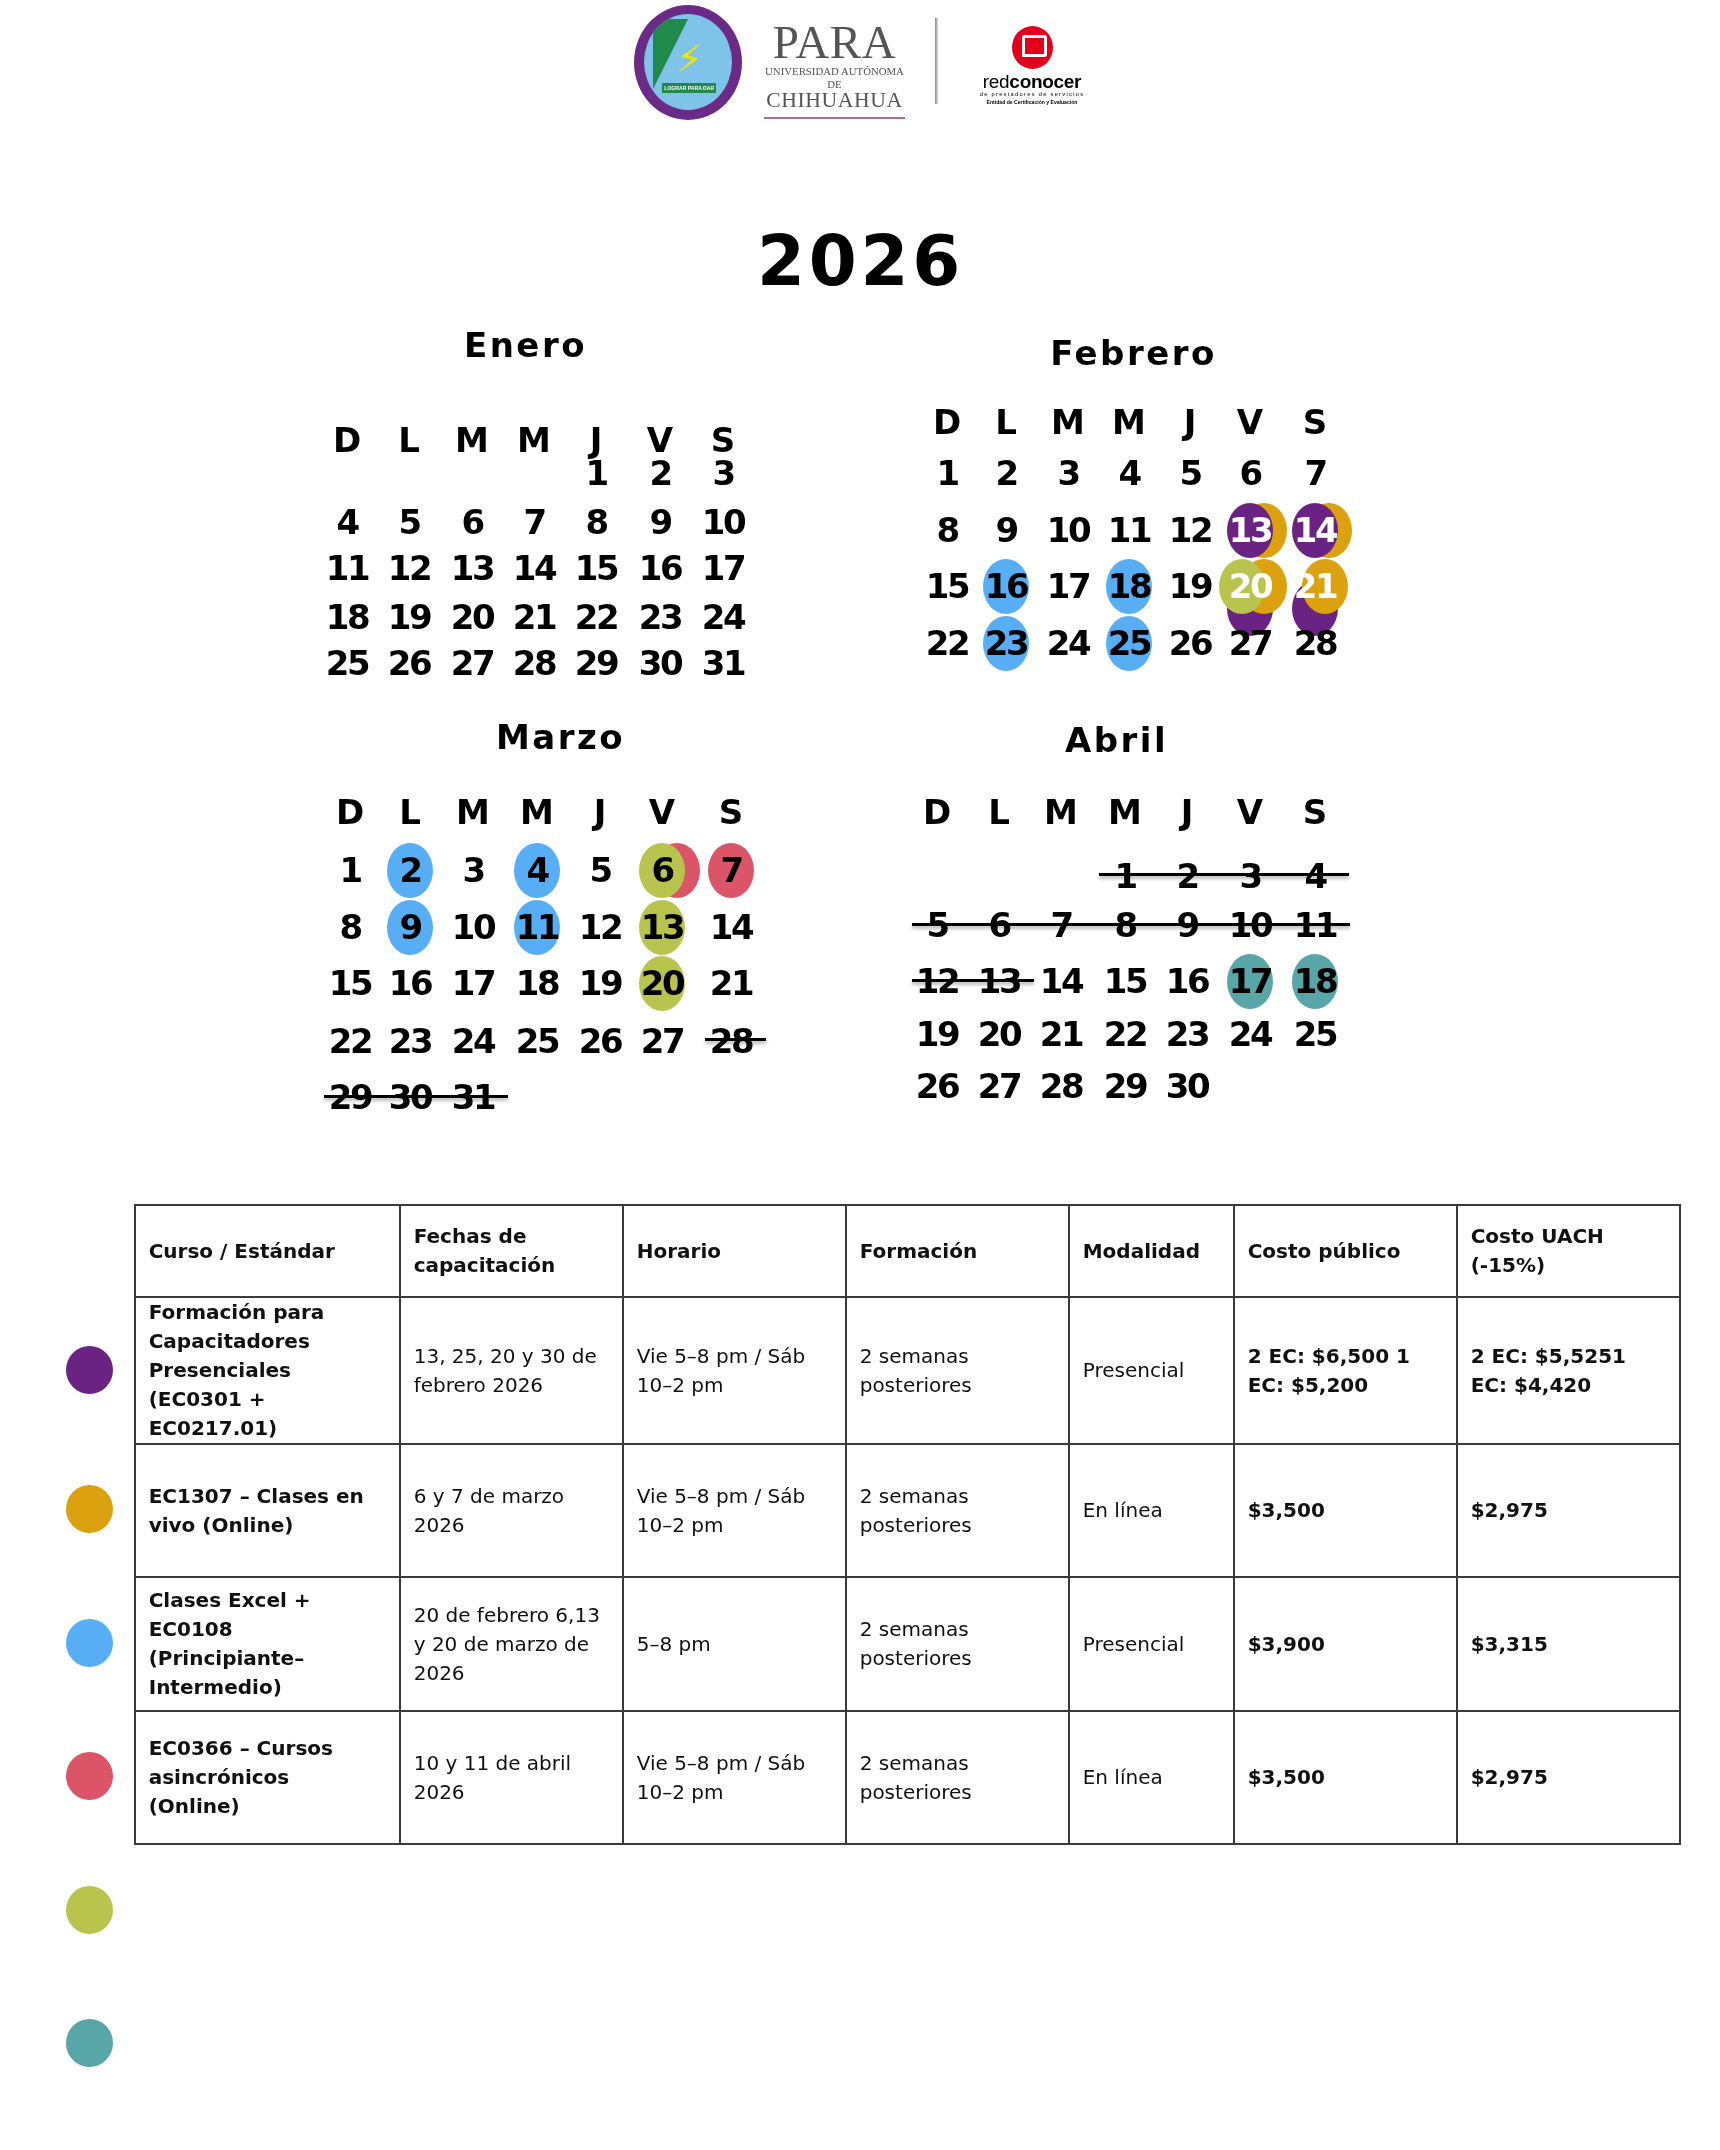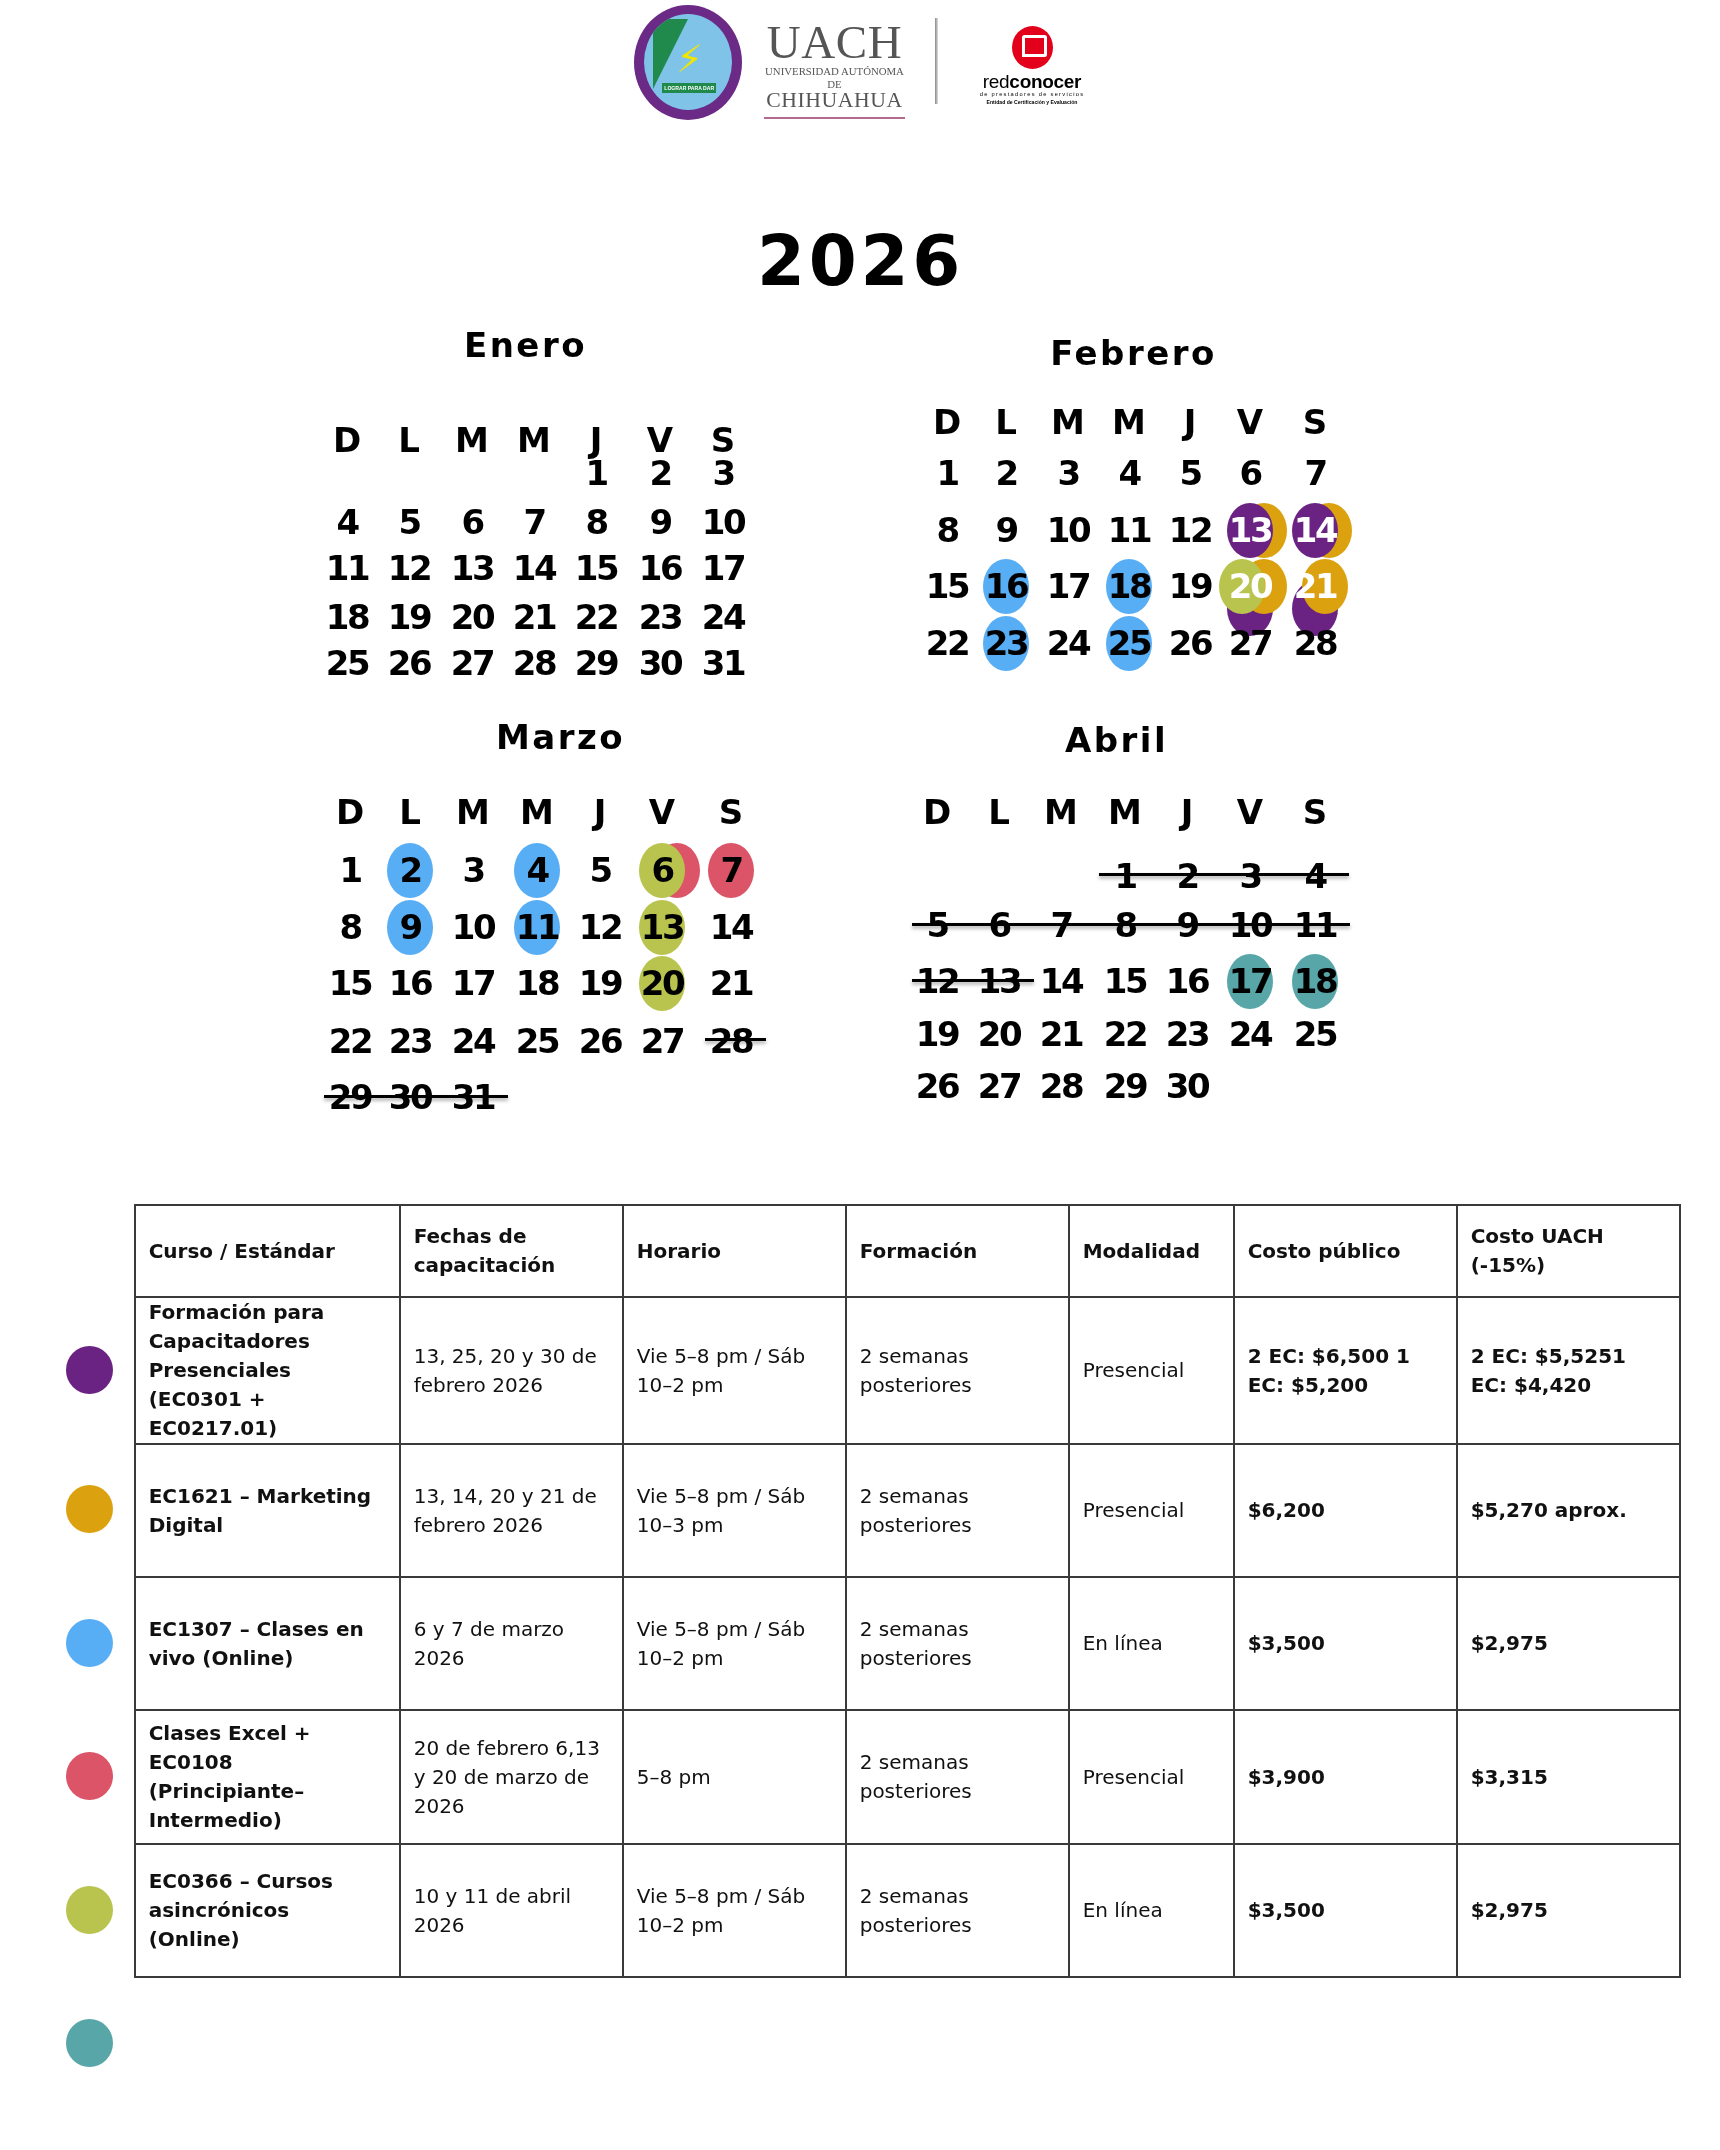--- a/index.html
+++ b/index.html
@@ -48,21 +48,21 @@
 <body>
 
 <div class="abs logo-uach-seal">
   <div class="inner">
     <div class="tri"></div>
     <div class="bolt">⚡</div>
     <div class="band">LOGRAR PARA DAR</div>
   </div>
 </div>
 <div class="abs logo-uach-text">
-  <div class="big">UACH</div>
+  <div class="big">PARA</div>
   <div class="sm1">UNIVERSIDAD AUTÓNOMA DE</div>
   <div class="sm2">CHIHUAHUA</div>
   <div class="rule"></div>
 </div>
 <div class="abs logo-divider"></div>
 <div class="abs logo-redconocer">
   <div class="mark">
       <div class="sq"></div>
     </div>
   <div class="word"><span>red</span><b>conocer</b></div>
@@ -297,29 +297,20 @@
       <tr style="height: 146px;">
         <td class="bold">Formación para Capacitadores Presenciales (EC0301 + EC0217.01)</td>
         <td>13, 25, 20 y 30 de febrero 2026</td>
         <td>Vie 5–8 pm / Sáb 10–2 pm</td>
         <td>2 semanas posteriores</td>
         <td>Presencial</td>
         <td class="bold">2 EC: $6,500 1 EC: $5,200</td>
         <td class="bold">2 EC: $5,5251 EC: $4,420</td>
       </tr>
       <tr style="height: 133px;">
-        <td class="bold">EC1621 – Marketing Digital</td>
-        <td>13, 14, 20 y 21 de febrero 2026</td>
-        <td>Vie 5–8 pm / Sáb 10–3 pm</td>
-        <td>2 semanas posteriores</td>
-        <td>Presencial</td>
-        <td class="bold">$6,200</td>
-        <td class="bold">$5,270 aprox.</td>
-      </tr>
-      <tr style="height: 133px;">
         <td class="bold">EC1307 – Clases en vivo (Online)</td>
         <td>6 y 7 de marzo 2026</td>
         <td>Vie 5–8 pm / Sáb 10–2 pm</td>
         <td>2 semanas posteriores</td>
         <td>En línea</td>
         <td class="bold">$3,500</td>
         <td class="bold">$2,975</td>
       </tr>
       <tr style="height: 134px;">
         <td class="bold">Clases Excel + EC0108 (Principiante–Intermedio)</td>

